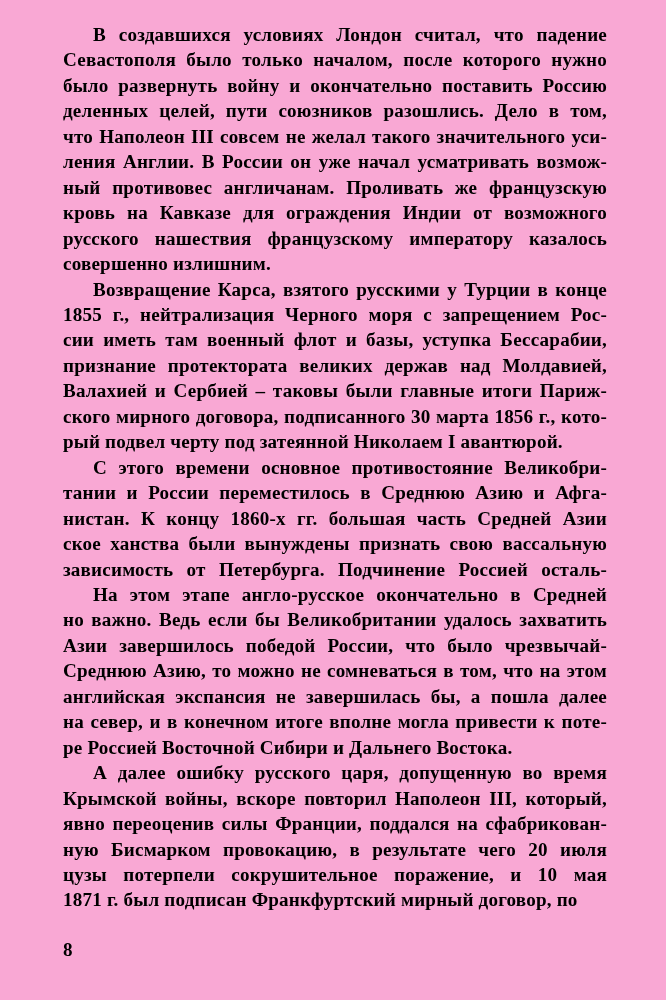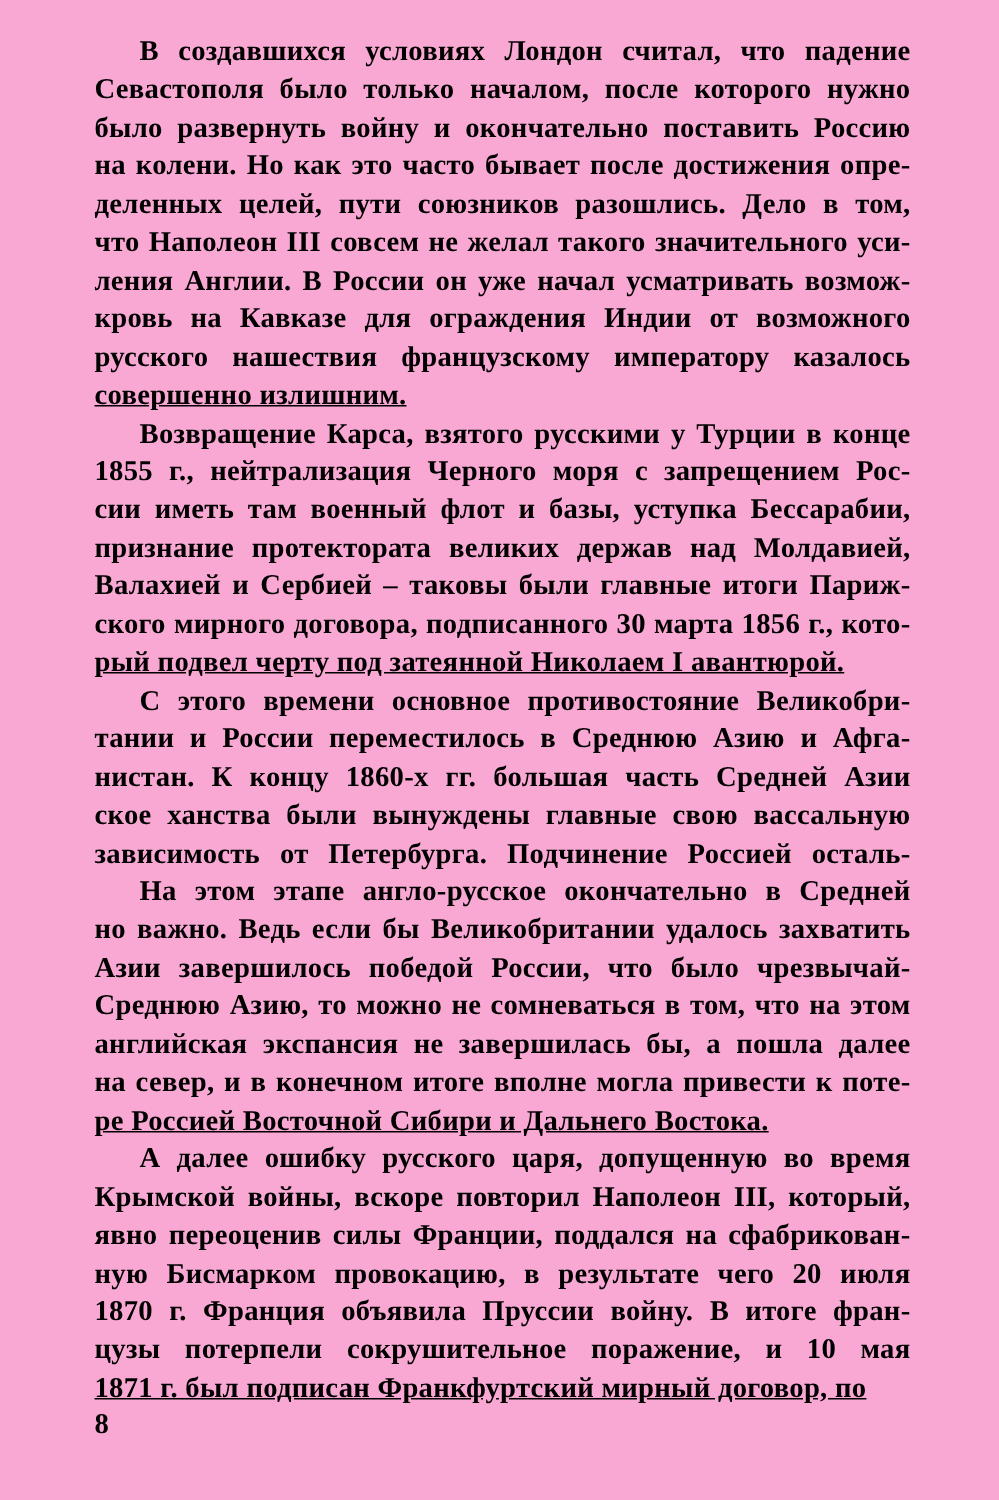--- a/index.html
+++ b/index.html
@@ -41,21 +41,20 @@
   .line {
     display: block;
     white-space: pre;
     text-align: justify;
     text-align-last: justify;
     text-justify: inter-word;
   }
 
   .line.last {
     text-align-last: left;
-    text-decoration: underline;
   }
 
   .line.indent {
     text-indent: 30px;
   }
 
   
   .folio {
     position: absolute;
     left: 63px;
@@ -69,59 +68,58 @@
 </head>
 <body>
 
 <div class="page">
 
   <div class="textblock">
       <p class="para">
         <span class="line indent">В создавшихся условиях Лондон считал, что падение</span>
         <span class="line">Севастополя было только началом, после которого нужно</span>
         <span class="line">было развернуть войну и окончательно поставить Россию</span>
-        <span class="line">на колени. Но как это часто бывает после достижения опре-</span>
         <span class="line">деленных целей, пути союзников разошлись. Дело в том,</span>
         <span class="line">что Наполеон III совсем не желал такого значительного уси-</span>
         <span class="line">ления Англии. В России он уже начал усматривать возмож-</span>
+        <span class="line">ный противовес англичанам. Проливать же французскую</span>
         <span class="line">кровь на Кавказе для ограждения Индии от возможного</span>
         <span class="line">русского нашествия французскому императору казалось</span>
         <span class="line last">совершенно излишним.</span>
       </p>
       <p class="para">
         <span class="line indent">Возвращение Карса, взятого русскими у Турции в конце</span>
         <span class="line">1855 г., нейтрализация Черного моря с запрещением Рос-</span>
         <span class="line">сии иметь там военный флот и базы, уступка Бессарабии,</span>
         <span class="line">признание протектората великих держав над Молдавией,</span>
         <span class="line">Валахией и Сербией – таковы были главные итоги Париж-</span>
         <span class="line">ского мирного договора, подписанного 30 марта 1856 г., кото-</span>
         <span class="line last">рый подвел черту под затеянной Николаем I авантюрой.</span>
       </p>
       <p class="para">
         <span class="line indent">С этого времени основное противостояние Великобри-</span>
         <span class="line">тании и России переместилось в Среднюю Азию и Афга-</span>
         <span class="line">нистан. К концу 1860-х гг. большая часть Средней Азии</span>
-        <span class="line">ское ханства были вынуждены главные свою вассальную</span>
+        <span class="line">ское ханства были вынуждены признать свою вассальную</span>
         <span class="line">зависимость от Петербурга. Подчинение Россией осталь-</span>
       </p>
       <p class="para">
         <span class="line indent">На этом этапе англо-русское окончательно в Средней</span>
         <span class="line">но важно. Ведь если бы Великобритании удалось захватить</span>
         <span class="line">Азии завершилось победой России, что было чрезвычай-</span>
         <span class="line">Среднюю Азию, то можно не сомневаться в том, что на этом</span>
         <span class="line">английская экспансия не завершилась бы, а пошла далее</span>
         <span class="line">на север, и в конечном итоге вполне могла привести к поте-</span>
         <span class="line last">ре Россией Восточной Сибири и Дальнего Востока.</span>
       </p>
       <p class="para">
         <span class="line indent">А далее ошибку русского царя, допущенную во время</span>
         <span class="line">Крымской войны, вскоре повторил Наполеон III, который,</span>
         <span class="line">явно переоценив силы Франции, поддался на сфабрикован-</span>
         <span class="line">ную Бисмарком провокацию, в результате чего 20 июля</span>
-        <span class="line">1870 г. Франция объявила Пруссии войну. В итоге фран-</span>
         <span class="line">цузы потерпели сокрушительное поражение, и 10 мая</span>
         <span class="line last">1871 г. был подписан Франкфуртский мирный договор, по</span>
       </p>
     </div>
 
   <div class="folio">8</div>
 
 </div>
 
 </body></html>

